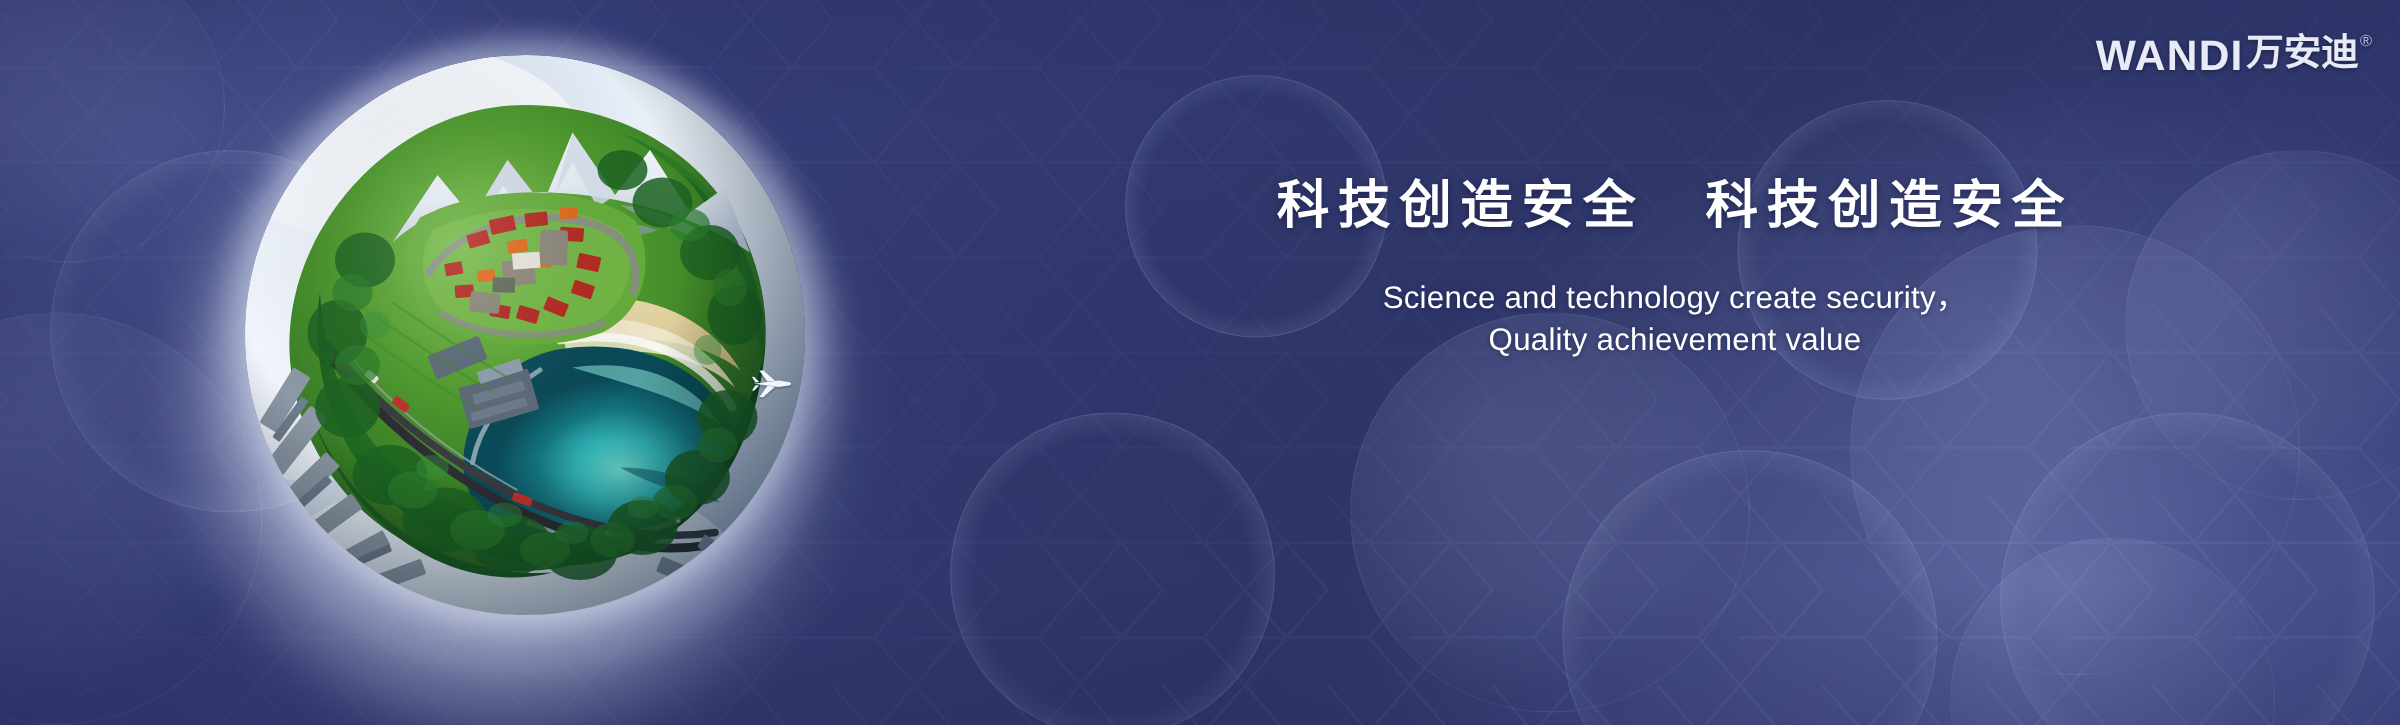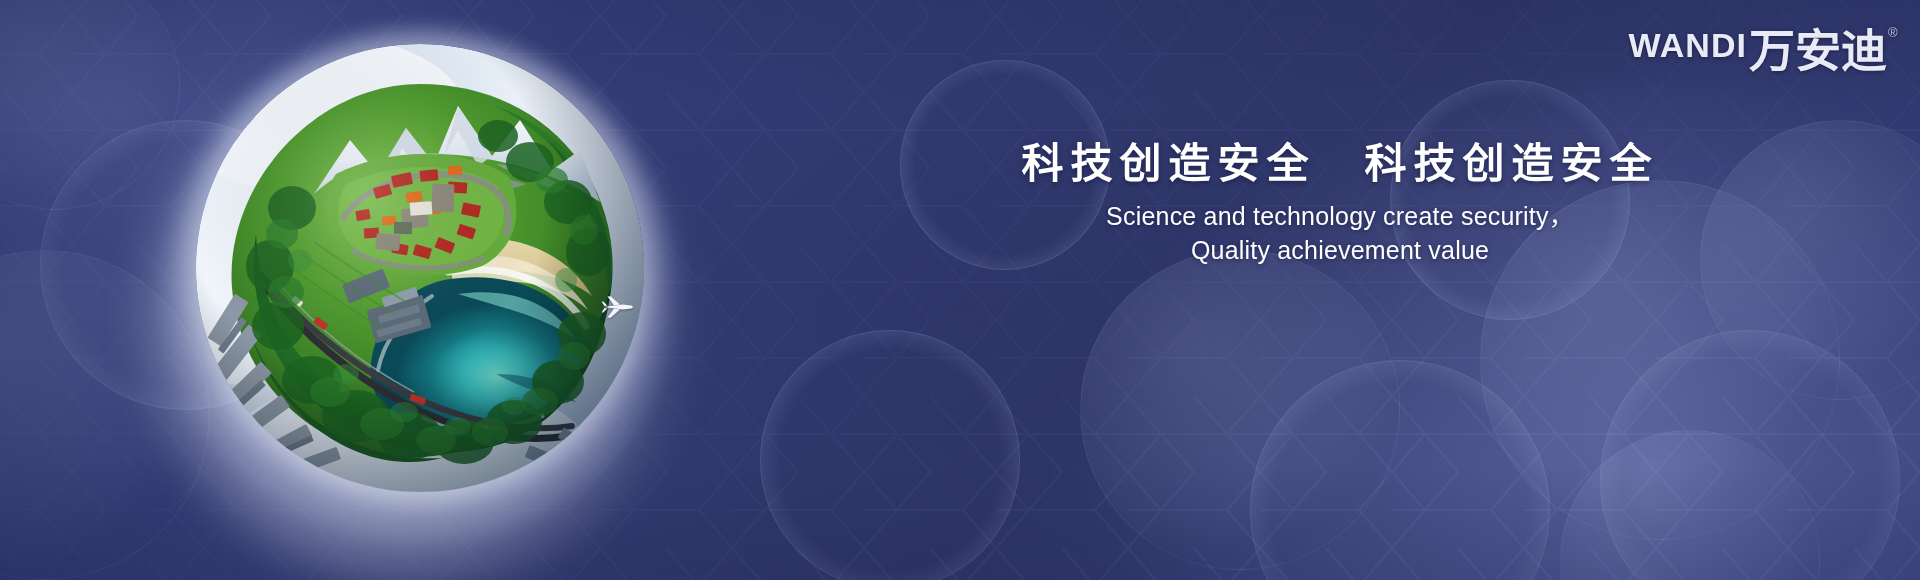--- a/index.html
+++ b/index.html
@@ -59,21 +59,21 @@
     display:flex; align-items:flex-start;
     color:#e8ebf5;
     letter-spacing:.5px;
     filter:drop-shadow(0 1px 2px rgba(10,14,40,.55));
   }
   .logo-latin{
     font-size:34px; font-weight:bold;
     letter-spacing:1px; line-height:1;
   }
   .logo-cjk{
-    font-size:46px; font-weight:bold;
+    font-size:30px; font-weight:bold;
     line-height:1; letter-spacing:0px;
     margin-left:2px;
     font-family:"DejaVu Sans","Liberation Sans",sans-serif;
   }
   .logo-reg{
     font-size:13px; line-height:1;
     margin-top:-2px; margin-left:1px;
     color:#b9c0dc;
   }
 
@@ -126,21 +126,21 @@
   }
   .headline{
     font-family:"DejaVu Sans","Liberation Sans",sans-serif;
     font-size:42px; font-weight:bold;
     letter-spacing:7px;
     line-height:1.16;
     white-space:pre;
     text-shadow:0 2px 5px rgba(14,20,56,.55);
   }
   .subline{
-    margin-top:10px;
+    margin-top:32px;
     font-size:25px; font-weight:normal;
     line-height:1.36;
     letter-spacing:.2px;
     text-shadow:0 1px 4px rgba(14,20,56,.55);
   }
   .subline .line2{ display:block; }
 </style>
 </head>
 <body>
 

